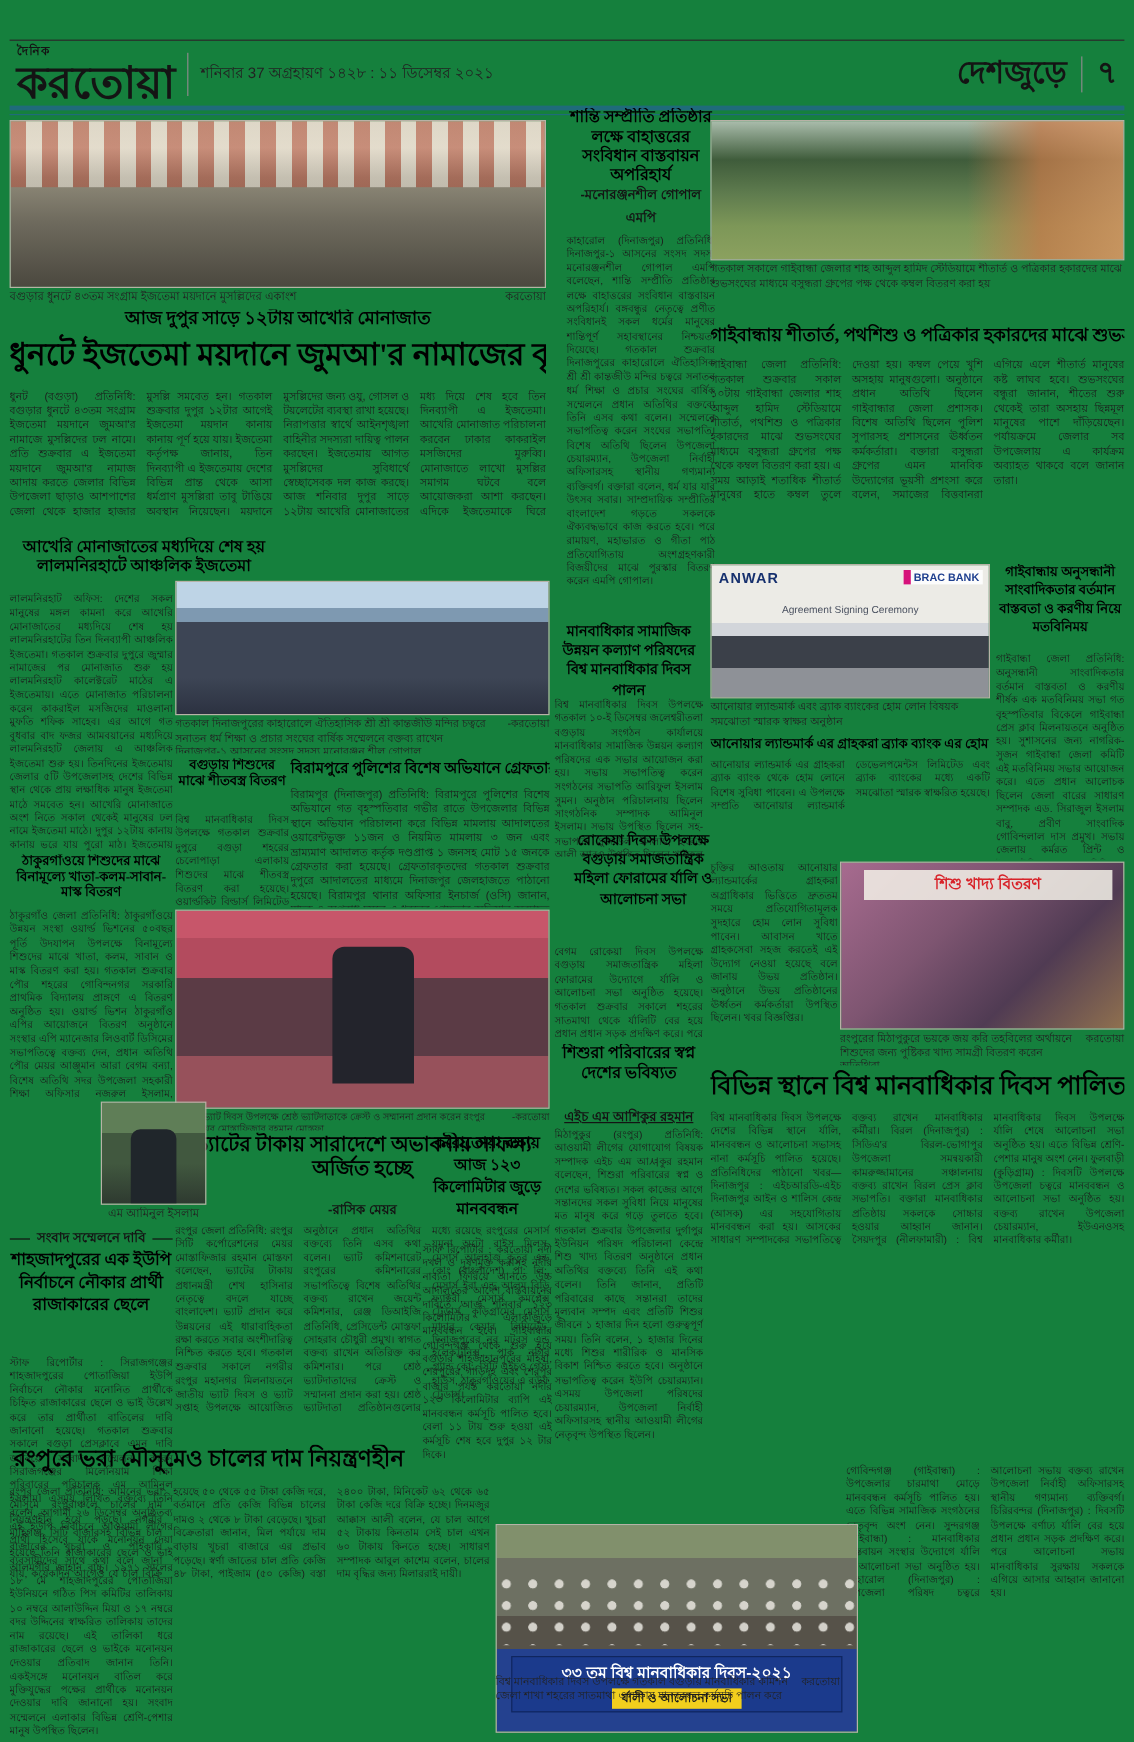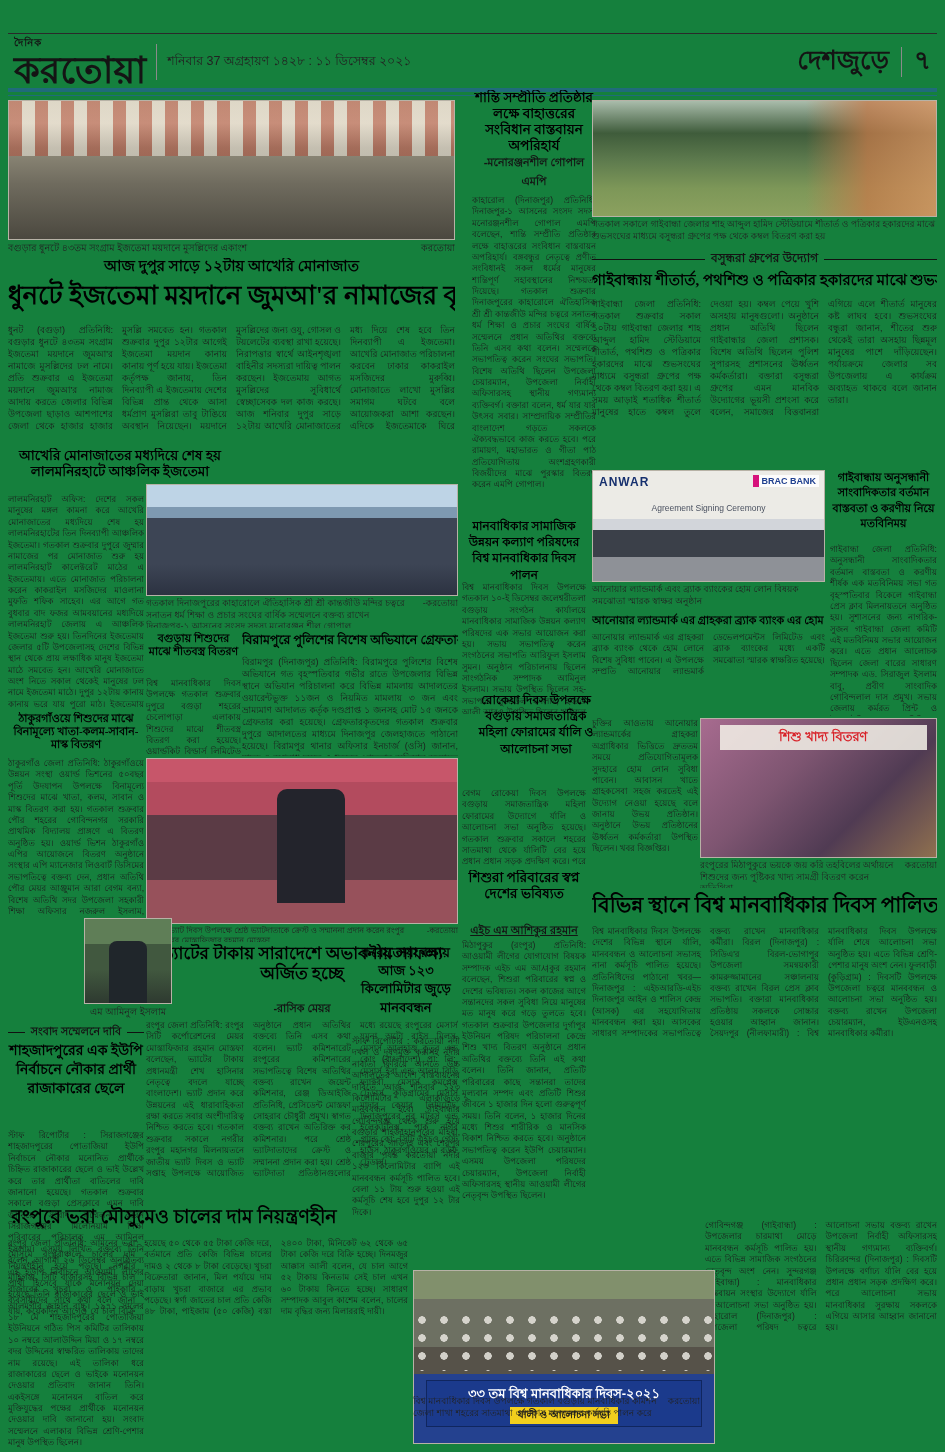--- a/index.html
+++ b/index.html
@@ -89,23 +89,20 @@
   </div>
 
   <div class="abs" style="left:472px;top:70px;width:124px;height:534px;margin-top:20px;">
     <div class="hl" style="font-size:13.5px;height:64px;">শান্তি সম্প্রীতি প্রতিষ্ঠার লক্ষে বাহাত্তরের সংবিধান বাস্তবায়ন অপরিহার্য</div>
     <div class="byline">-মনোরঞ্জনশীল গোপাল এমপি</div>
     <div class="news-body small" style="height:448px;margin-top:3px;">কাহারোল (দিনাজপুর) প্রতিনিধি: দিনাজপুর-১ আসনের সংসদ সদস্য মনোরঞ্জনশীল গোপাল এমপি বলেছেন, শান্তি সম্প্রীতি প্রতিষ্ঠার লক্ষে বাহাত্তরের সংবিধান বাস্তবায়ন অপরিহার্য। বঙ্গবন্ধুর নেতৃত্বে প্রণীত সংবিধানই সকল ধর্মের মানুষের শান্তিপূর্ণ সহাবস্থানের নিশ্চয়তা দিয়েছে। গতকাল শুক্রবার দিনাজপুরের কাহারোলে ঐতিহাসিক শ্রী শ্রী কান্তজীউ মন্দির চত্বরে সনাতন ধর্ম শিক্ষা ও প্রচার সংঘের বার্ষিক সম্মেলনে প্রধান অতিথির বক্তব্যে তিনি এসব কথা বলেন। সম্মেলনে সভাপতিত্ব করেন সংঘের সভাপতি। বিশেষ অতিথি ছিলেন উপজেলা চেয়ারম্যান, উপজেলা নির্বাহী অফিসারসহ স্থানীয় গণ্যমান্য ব্যক্তিবর্গ। বক্তারা বলেন, ধর্ম যার যার উৎসব সবার। সাম্প্রদায়িক সম্প্রীতির বাংলাদেশ গড়তে সকলকে ঐক্যবদ্ধভাবে কাজ করতে হবে। পরে রামায়ণ, মহাভারত ও গীতা পাঠ প্রতিযোগিতায় অংশগ্রহণকারী বিজয়ীদের মাঝে পুরস্কার বিতরণ করেন এমপি গোপাল।</div>
   </div>
 
   <div class="abs photo ph-shubho" style="left:592px;top:100px;width:345px;height:117px;"></div>
   <div class="abs cap" style="left:592px;top:219px;width:345px;height:30px;font-size:9px;">গতকাল সকালে গাইবান্ধা জেলার শাহ আব্দুল হামিদ স্টেডিয়ামে শীতার্ত ও পত্রিকার হকারদের মাঝে শুভসংঘের মাধ্যমে বসুন্ধরা গ্রুপের পক্ষ থেকে কম্বল বিতরণ করা হয়</div>
-  <div class="abs kicker" style="left:592px;top:251px;width:345px;height:16px;">
-    <span>বসুন্ধরা গ্রুপের উদ্যোগ</span>
-  </div>
   <div class="abs hl nowrap" style="left:592px;top:269px;width:345px;height:26px;font-size:15px;line-height:1.5;">গাইবান্ধায় শীতার্ত, পথশিশু ও পত্রিকার হকারদের মাঝে শুভসংঘের কম্বল বিতরণ</div>
   <div class="abs" style="left:592px;top:298px;width:345px;height:168px;">
     <div class="news-body c3">গাইবান্ধা জেলা প্রতিনিধি: গতকাল শুক্রবার সকাল ১০টায় গাইবান্ধা জেলার শাহ আব্দুল হামিদ স্টেডিয়ামে শীতার্ত, পথশিশু ও পত্রিকার হকারদের মাঝে শুভসংঘের মাধ্যমে বসুন্ধরা গ্রুপের পক্ষ থেকে কম্বল বিতরণ করা হয়। এ সময় আড়াই শতাধিক শীতার্ত মানুষের হাতে কম্বল তুলে দেওয়া হয়। কম্বল পেয়ে খুশি অসহায় মানুষগুলো। অনুষ্ঠানে প্রধান অতিথি ছিলেন গাইবান্ধার জেলা প্রশাসক। বিশেষ অতিথি ছিলেন পুলিশ সুপারসহ প্রশাসনের ঊর্ধ্বতন কর্মকর্তারা। বক্তারা বসুন্ধরা গ্রুপের এমন মানবিক উদ্যোগের ভূয়সী প্রশংসা করে বলেন, সমাজের বিত্তবানরা এগিয়ে এলে শীতার্ত মানুষের কষ্ট লাঘব হবে। শুভসংঘের বন্ধুরা জানান, শীতের শুরু থেকেই তারা অসহায় ছিন্নমূল মানুষের পাশে দাঁড়িয়েছেন। পর্যায়ক্রমে জেলার সব উপজেলায় এ কার্যক্রম অব্যাহত থাকবে বলে জানান তারা।</div>
   </div>
 
   <div class="abs hl" style="left:8px;top:448px;width:224px;height:44px;font-size:13.5px;">আখেরি মোনাজাতের মধ্যদিয়ে শেষ হয় লালমনিরহাটে আঞ্চলিক ইজতেমা</div>
   <div class="abs" style="left:8px;top:494px;width:136px;height:216px;">
     <div class="news-body small">লালমনিরহাট অফিস: দেশের সকল মানুষের মঙ্গল কামনা করে আখেরি মোনাজাতের মধ্যদিয়ে শেষ হয় লালমনিরহাটের তিন দিনব্যাপী আঞ্চলিক ইজতেমা। গতকাল শুক্রবার দুপুরে জুম্মার নামাজের পর মোনাজাত শুরু হয় লালমনিরহাট কালেক্টরেট মাঠের এ ইজতেমায়। এতে মোনাজাত পরিচালনা করেন কাকরাইল মসজিদের মাওলানা মুফতি শফিক সাহেব। এর আগে গত বুধবার বাদ ফজর আমবয়ানের মধ্যদিয়ে লালমনিরহাট জেলায় এ আঞ্চলিক ইজতেমা শুরু হয়। তিনদিনের ইজতেমায় জেলার ৫টি উপজেলাসহ দেশের বিভিন্ন স্থান থেকে প্রায় লক্ষাধিক মানুষ ইজতেমা মাঠে সমবেত হন। আখেরি মোনাজাতে অংশ নিতে সকাল থেকেই মানুষের ঢল নামে ইজতেমা মাঠে। দুপুর ১২টায় কানায় কানায় ভরে যায় পুরো মাঠ। ইজতেমায় দেশের বিভিন্ন এলাকা থেকে জামায়াতের শত শত মুসল্লি দেশের বিভিন্ন স্থানে তাবলীগে যেতে সম্মত হয়েছেন বলে আয়োজক কর্তৃপক্ষ নিশ্চিত করেন।</div>
   </div>
 

